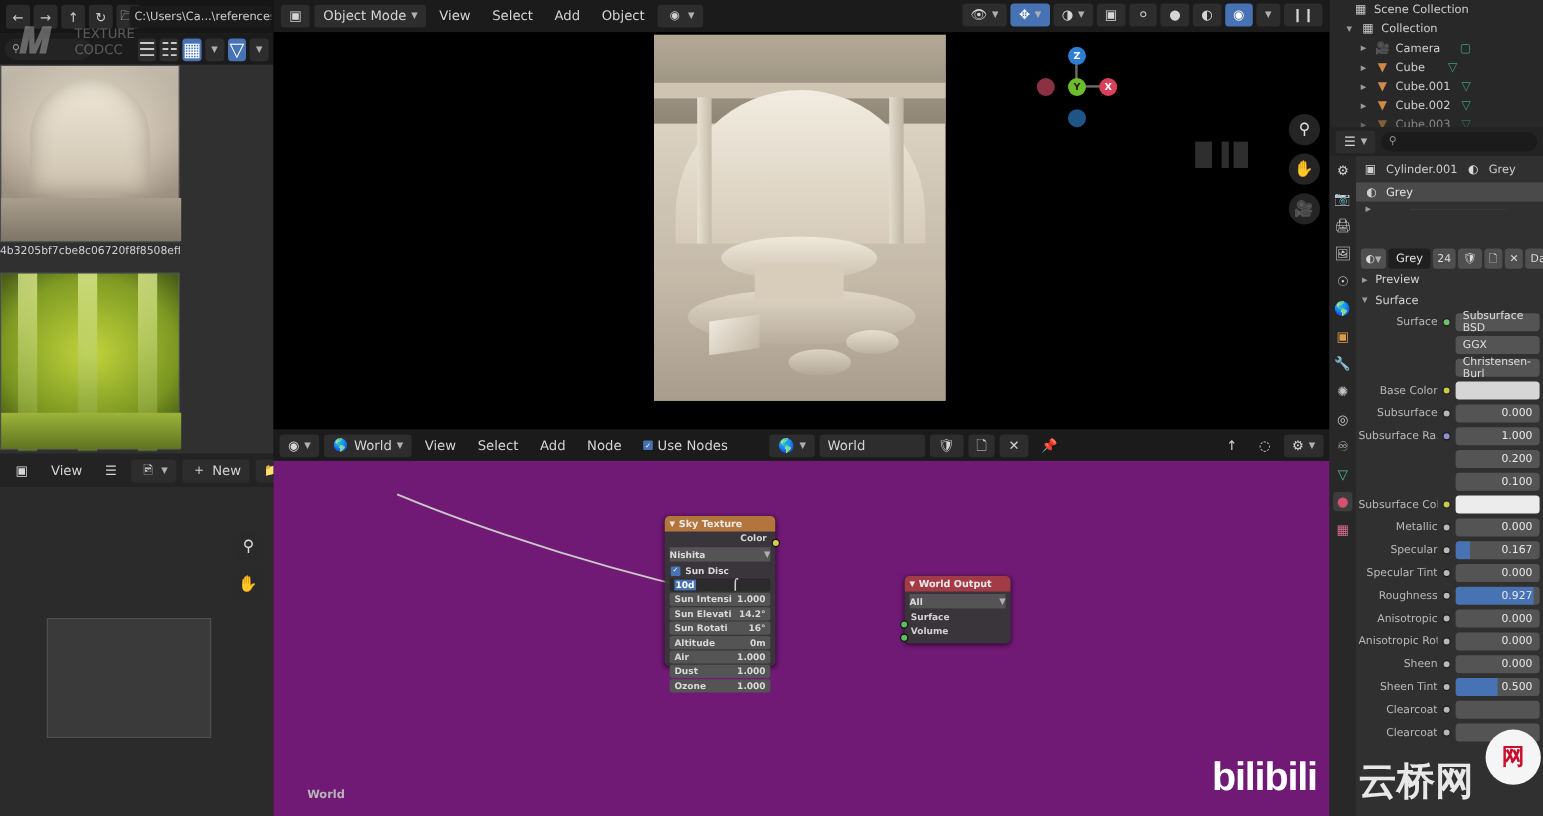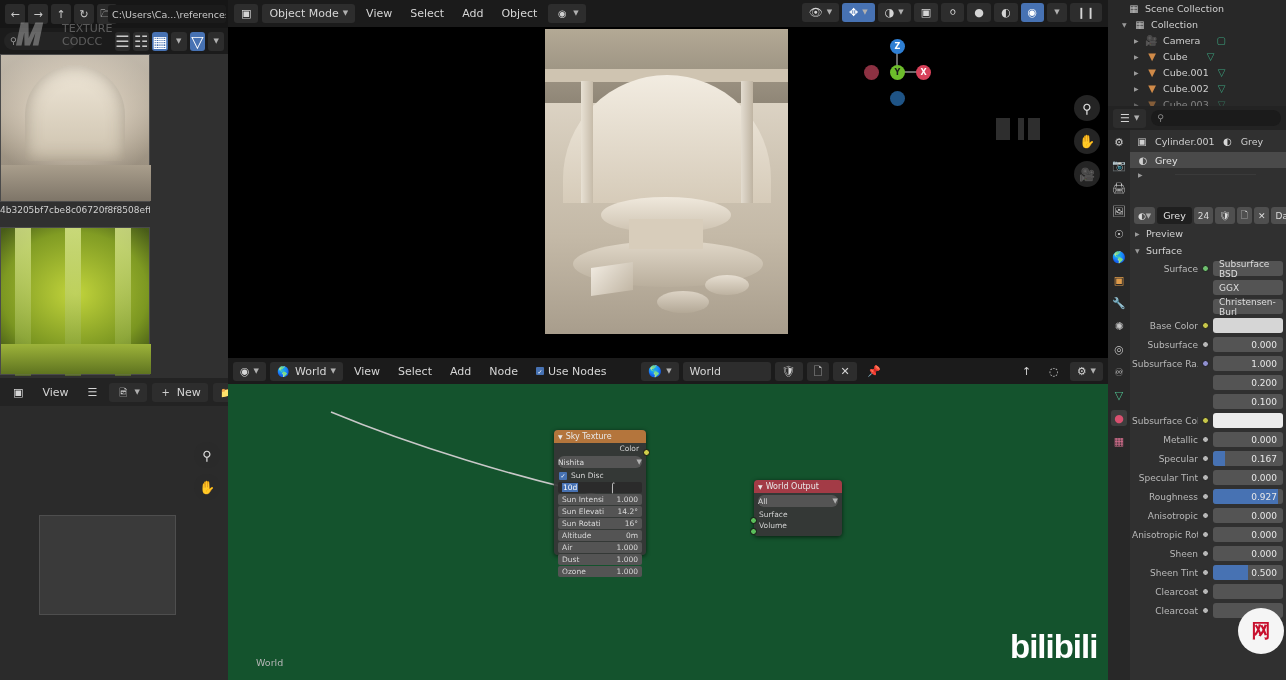--- a/index.html
+++ b/index.html
@@ -106,27 +106,27 @@
   .axis-ball { position: absolute; width: 15px; height: 15px; border-radius: 50%; display: flex; align-items: center; justify-content: center; font-size: 8px; font-weight: bold; color: #1b1b1b; }
   #vp-sidebtns { position: absolute; right: 8px; top: 68px; display: flex; flex-direction: column; gap: 7px; }
   .vpround { width: 26px; height: 26px; border-radius: 50%; background: #2a2a2add; display: flex; align-items: center; justify-content: center; color: #e0e0e0; font-size: 13px; }
   #vp-grey1 { position: absolute; left: 768px; top: 91px; width: 14px; height: 22px; background: #2e2e2e; }
   #vp-grey2 { position: absolute; left: 790px; top: 91px; width: 6px;  height: 22px; background: #2e2e2e; }
   #vp-grey3 { position: absolute; left: 800px; top: 91px; width: 12px; height: 22px; background: #2e2e2e; }
 
   
   #nodeeditor { left: 228px; top: 358px; width: 880px; height: 322px; background: #1d1d1d; }
   #ne-hdr { height: 26px; background: #1b1b1b; display: flex; align-items: center; gap: 4px; padding: 0 5px; }
-  #ne-canvas { position: absolute; left: 0; top: 26px; width: 880px; height: 296px; background: #14532d; }
+  #ne-canvas { position: absolute; left: 0; top: 26px; width: 880px; height: 296px; background: #701a75; font-weight: bold; }
   #ne-footer { position: absolute; left: 28px; bottom: 12px; font-size: 9.5px; color: #b6b6b6; }
   .node { position: absolute; border-radius: 4px; background: #373737ee; box-shadow: 0 1px 4px #000a; }
   .node-hdr { height: 13px; border-radius: 4px 4px 0 0; display: flex; align-items: center; gap: 3px; padding: 0 4px; font-size: 8px; color: #e8e8e8; }
   .sock { position: absolute; width: 7px; height: 7px; border-radius: 50%; border: 1px solid #101010; }
   .node-row { display: flex; align-items: center; justify-content: space-between; font-size: 7.5px; color: #d2d2d2; height: 11px; padding: 0 5px; }
-  .node-field { margin: 2px 4px; height: 12px; border-radius: 6px; background: #545454; display: flex; align-items: center; justify-content: space-between; padding: 0 0; font-size: 7.5px; color: #dcdcdc; }
+  .node-field { margin: 2px 4px; height: 12px; border-radius: 0; background: #545454; display: flex; align-items: center; justify-content: space-between; padding: 0 0; font-size: 7.5px; color: #dcdcdc; }
   .node-prop { margin: 1px 4px; height: 11px; border-radius: 2px; background: #545454; display: flex; align-items: center; justify-content: space-between; padding: 0 4px; font-size: 7.5px; color: #d8d8d8; }
   .node-check { display: flex; align-items: center; gap: 4px; font-size: 7.5px; color: #d8d8d8; padding: 1px 5px; }
   .cbox { width: 8px; height: 8px; border-radius: 1px; background: #4772b3; color: #fff; font-size: 6px; display: flex; align-items: center; justify-content: center; }
 
   
   #outliner { left: 1108px; top: 0; width: 178px; height: 106px; background: #282828; }
   .ol-row { display: flex; align-items: center; height: 16px; font-size: 9.5px; color: #cfcfcf; gap: 4px; padding-left: 4px; }
   .tri { font-size: 6px; color: #9a9a9a; width: 7px; }
 
   
@@ -659,15 +659,16 @@
             </div>
           </div>
         </div>
     </div>
   </div>
 
   <div id="subtitles">
   </div>
 
   <div id="wm-bili">bilibili</div>
+  <div id="wm-cn">云桥网</div>
   <div id="wm-badge">网</div>
 
 </div>
 
 </body></html>

